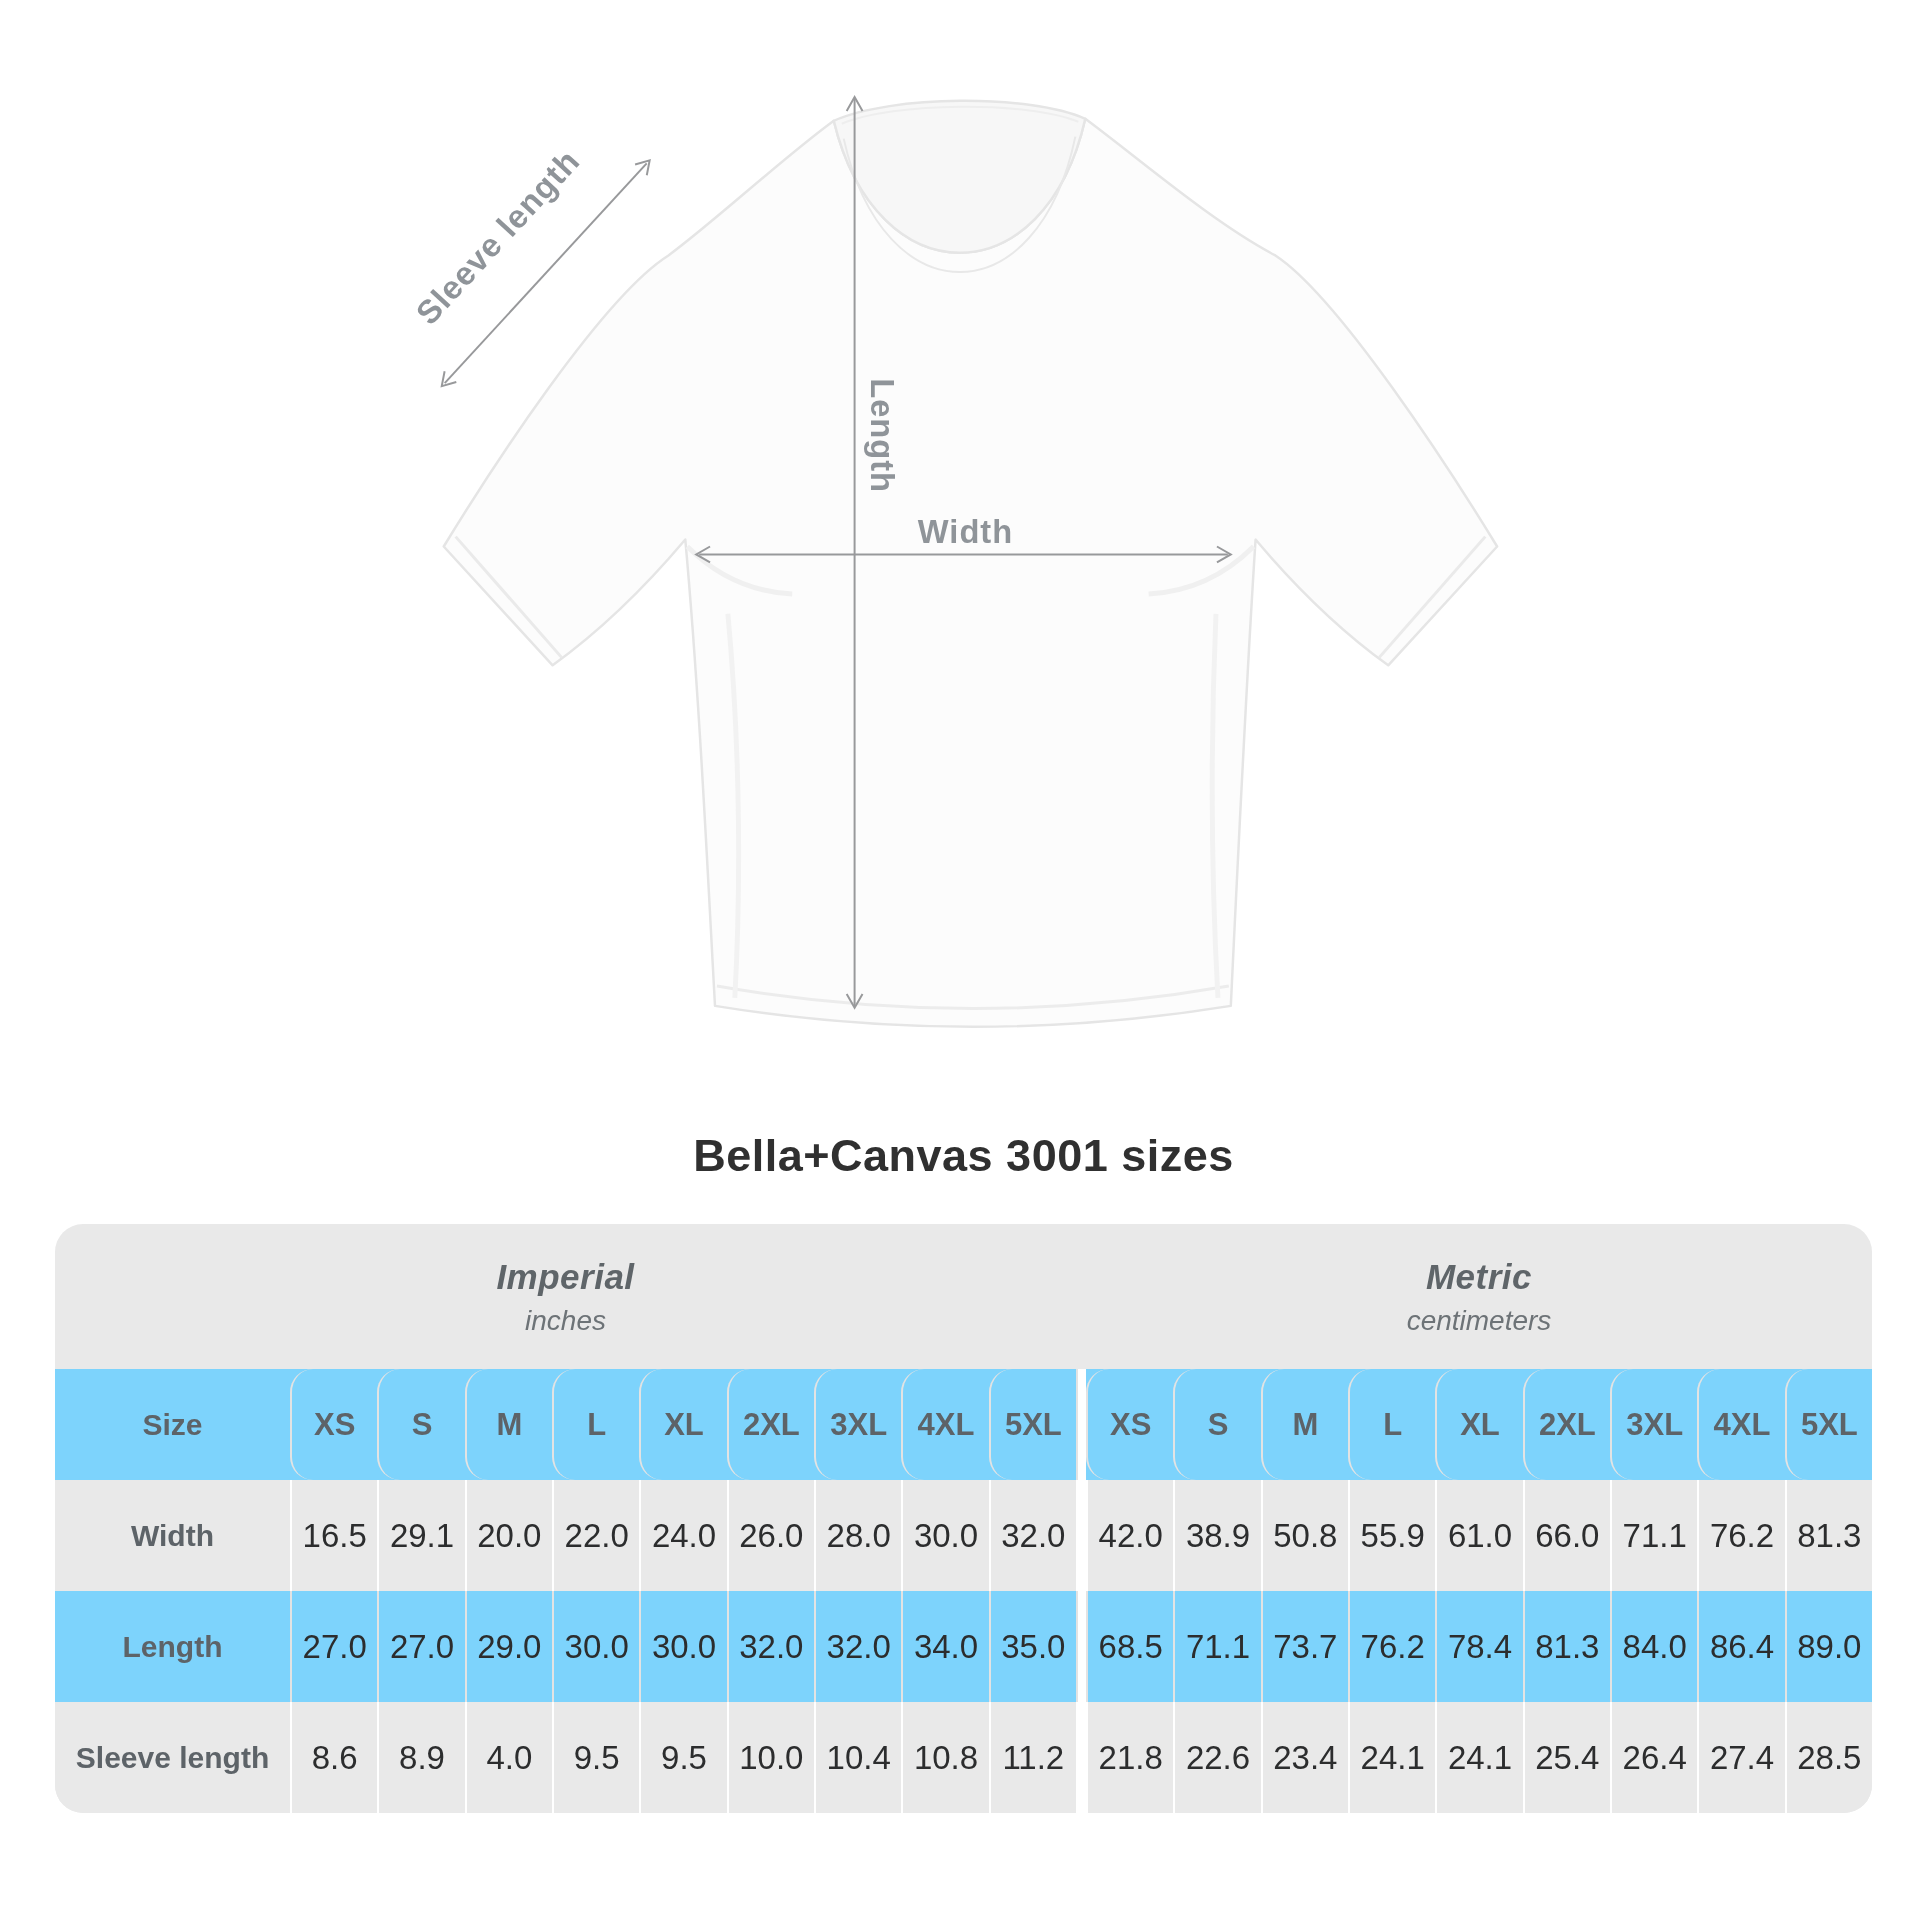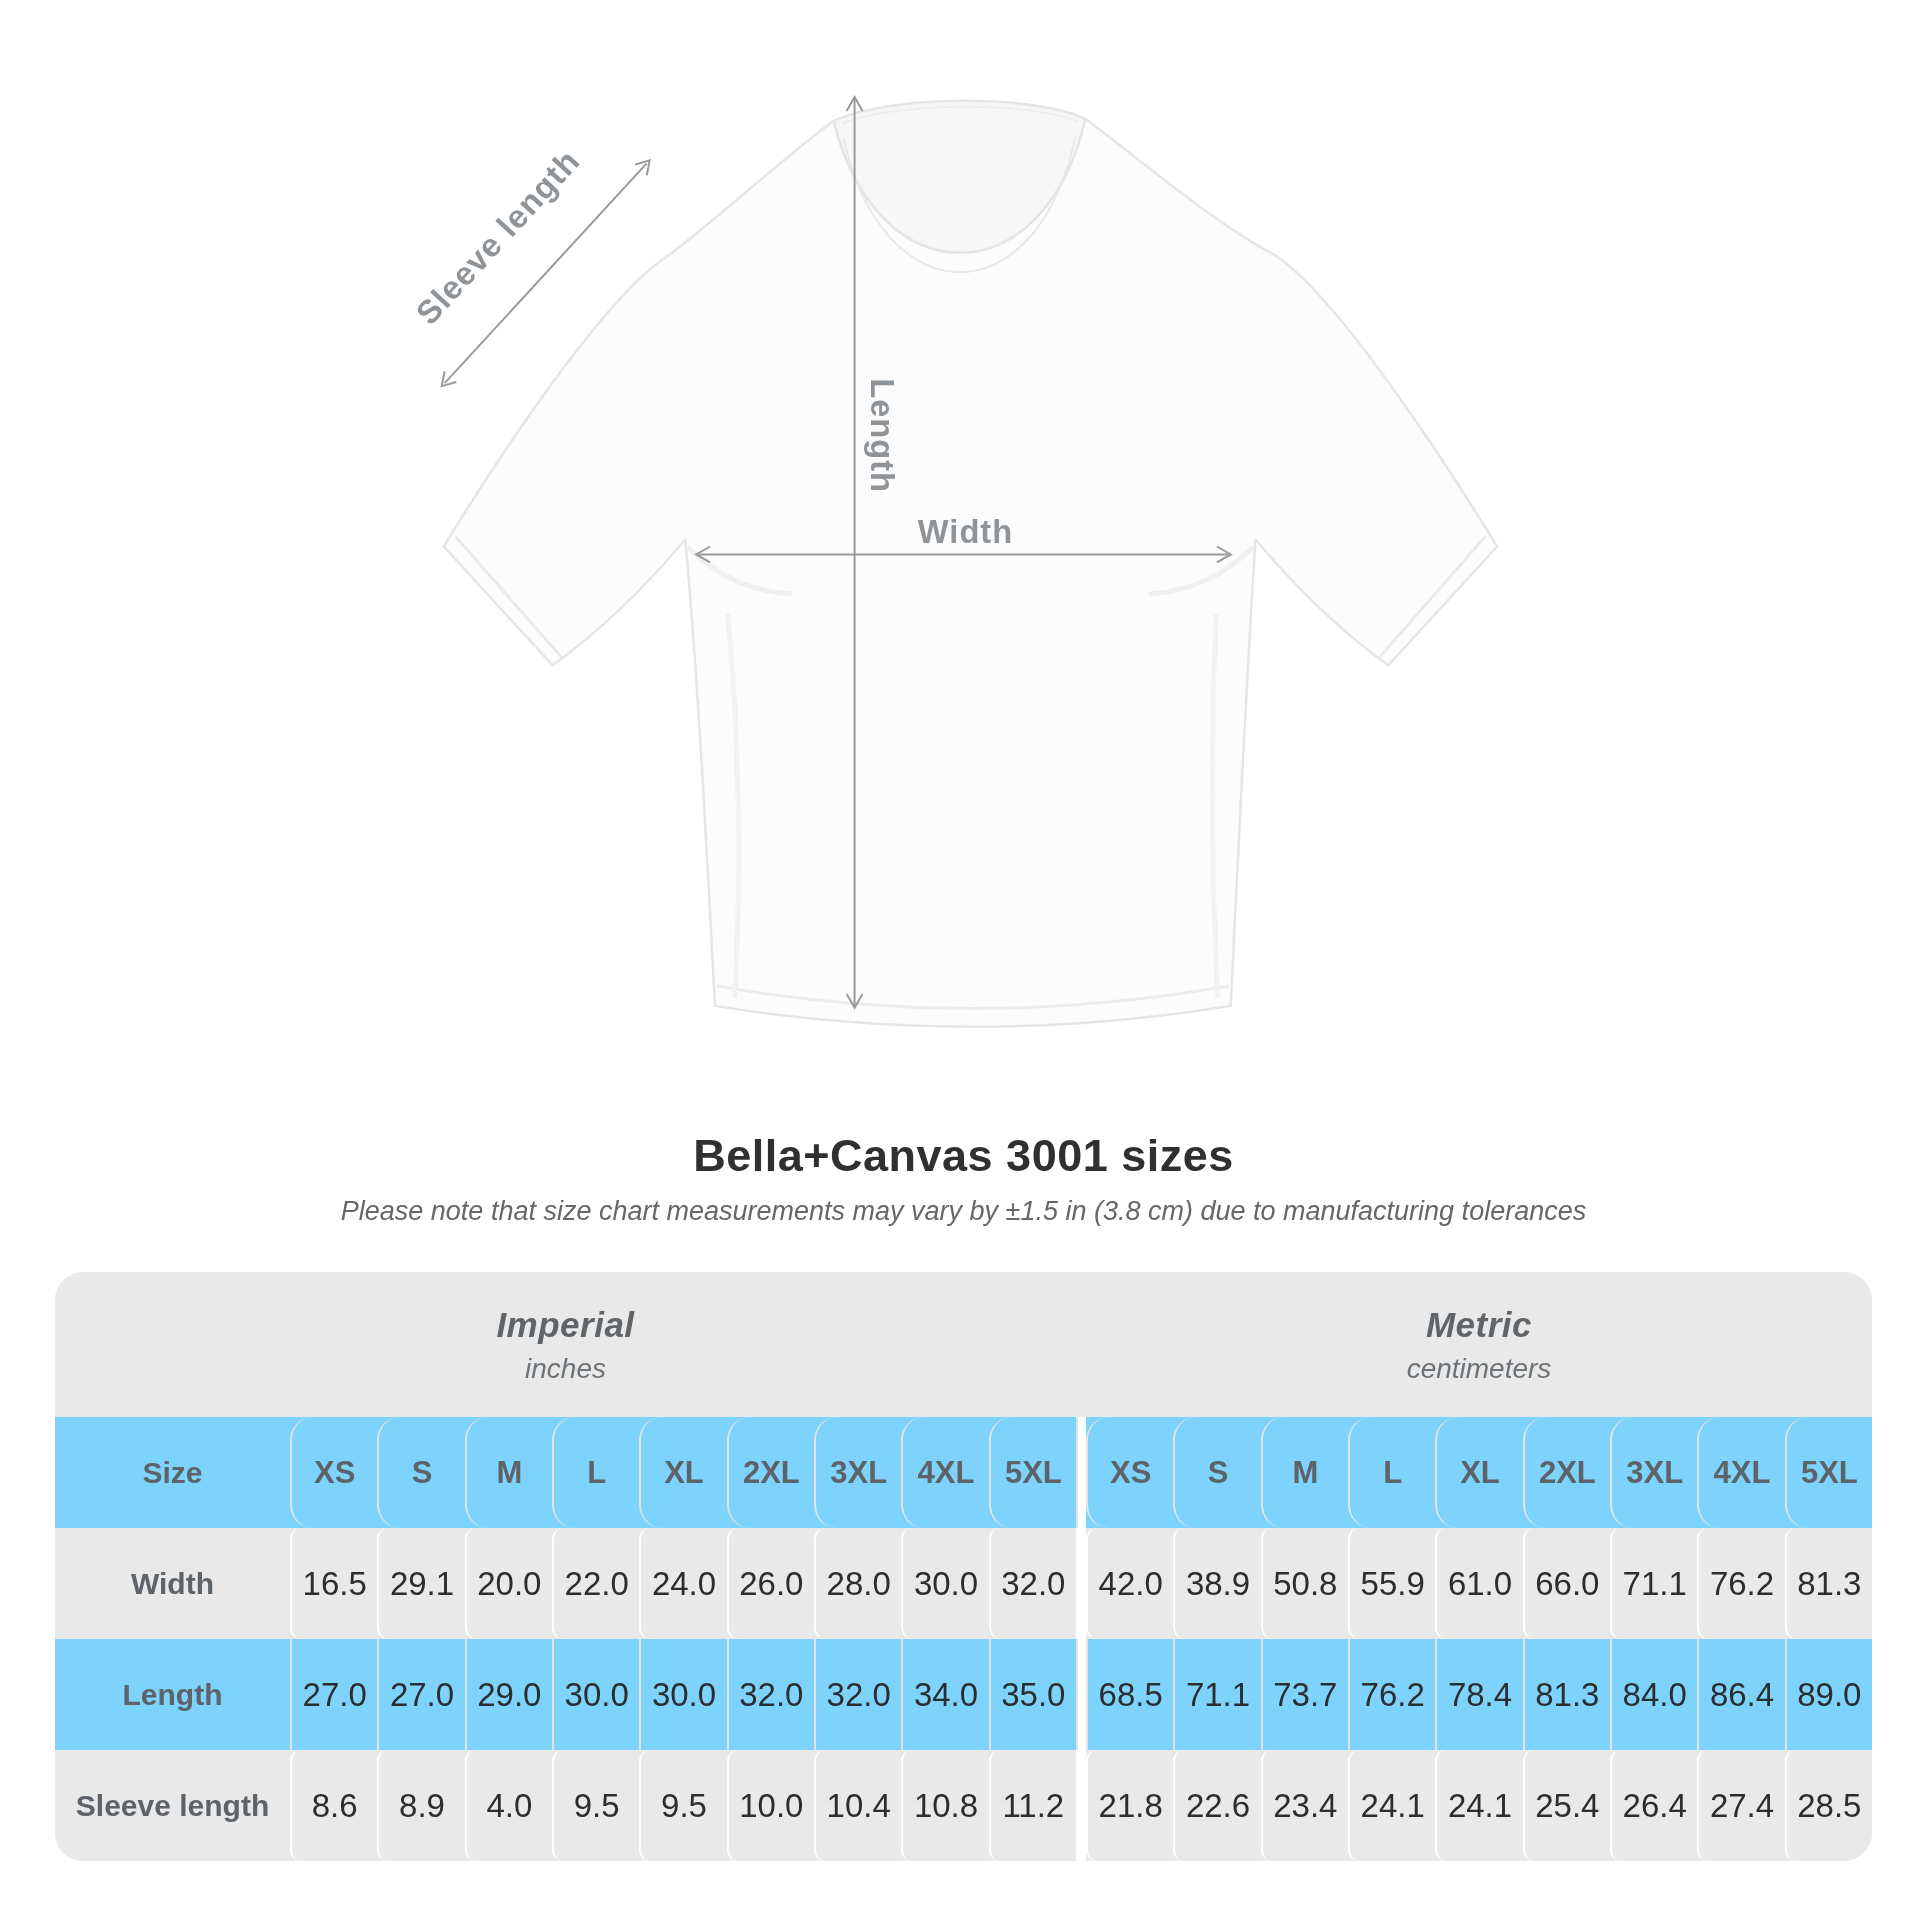--- a/index.html
+++ b/index.html
@@ -51,21 +51,21 @@
   .trow{
     display:grid;
     grid-template-columns:235px repeat(9,1fr) 10px repeat(9,1fr);
     height:111px;
   }
   .row-white{background:#7dd3fc;}
   .row-gray{background:var(--band);}
   .cell{display:flex;align-items:center;justify-content:center;}
   .cell:not(.lbl){border-left:2px solid transparent;}
   .row-white .cell:not(.lbl){border-left-color:var(--sep);}
-  .row-gray .cell:not(.lbl){border-left-color:#fff;border-radius:11px;}
+  .row-gray .cell:not(.lbl){border-left-color:#fff;}
   .spacer{border-left:2px solid transparent;background:#fff;}
   .row-white .spacer{border-left-color:var(--sep);}
   .row-gray .spacer{border-left-color:#fff;}
   .lbl{font-weight:bold;font-size:30px;color:var(--head-text);text-align:center;}
   .hd{font-weight:bold;font-size:31px;color:var(--head-text);border-radius:23px;}
   .val{font-size:33px;color:var(--data-text);}
 </style>
 </head>
 <body>
 
@@ -122,21 +122,20 @@
         </g>
       </g>
 
       <text class="dim-label" x="975" y="548" text-anchor="middle">Width</text>
       <text class="dim-label" x="880" y="440" text-anchor="middle" transform="rotate(90 880 440)">Length</text>
       <text class="dim-label" x="511" y="247" text-anchor="middle" transform="rotate(-47.4 511 247)">Sleeve length</text>
     </svg>
   </div>
 
   <h1 class="page-title">Bella+Canvas 3001 sizes</h1>
-  <p class="page-subtitle">Please note that size chart measurements may vary by ±1.5 in (3.8 cm) due to manufacturing tolerances</p>
 
   <div class="size-table">
     <div class="band">
       <div class="band-group imperial">
         <span class="g-label">Imperial</span>
         <span class="g-unit">inches</span>
       </div>
       <div class="band-group metric">
         <span class="g-label">Metric</span>
         <span class="g-unit">centimeters</span>

